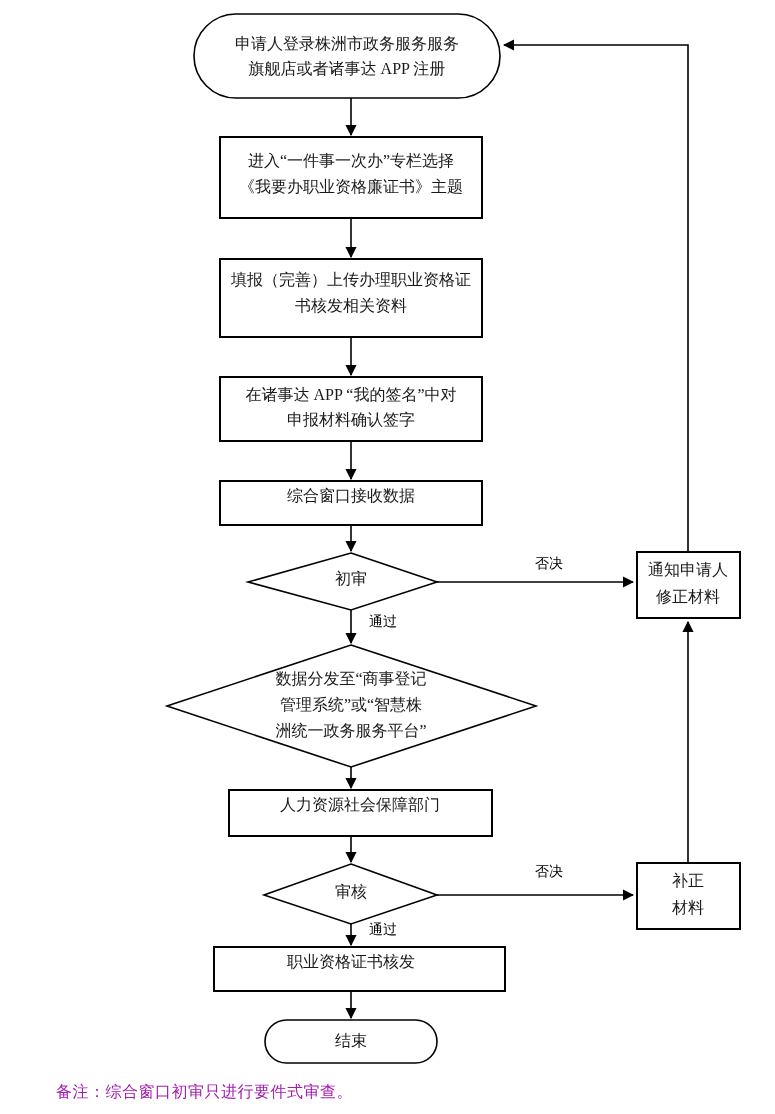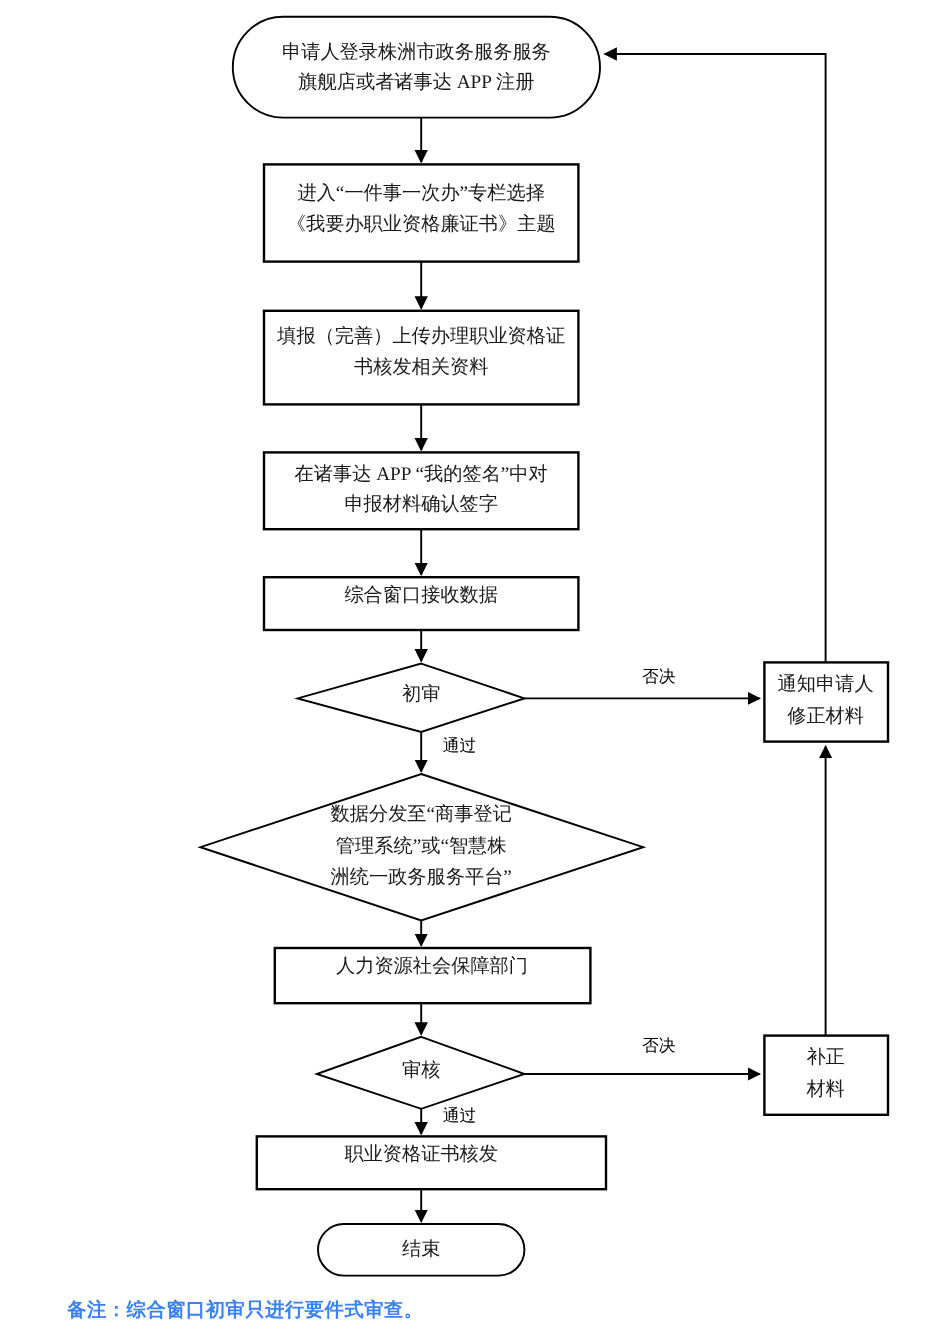--- a/index.html
+++ b/index.html
@@ -49,22 +49,22 @@
     fill: #000000;
     text-anchor: middle;
     dominant-baseline: middle;
   }
   .footnote {
     position: absolute;
     left: 56px;
     top: 1082px;
     font-family: "Liberation Serif", "DejaVu Serif", serif;
     font-size: 16px;
-    font-weight: bold;
-    color: #3b82f6;
+    font-weight: normal;
+    color: #a21caf;
     letter-spacing: 0.5px;
     white-space: nowrap;
     text-align: right;
   }
 </style>
 </head>
 <body>
 
 <div id="flow-wrap">
 

